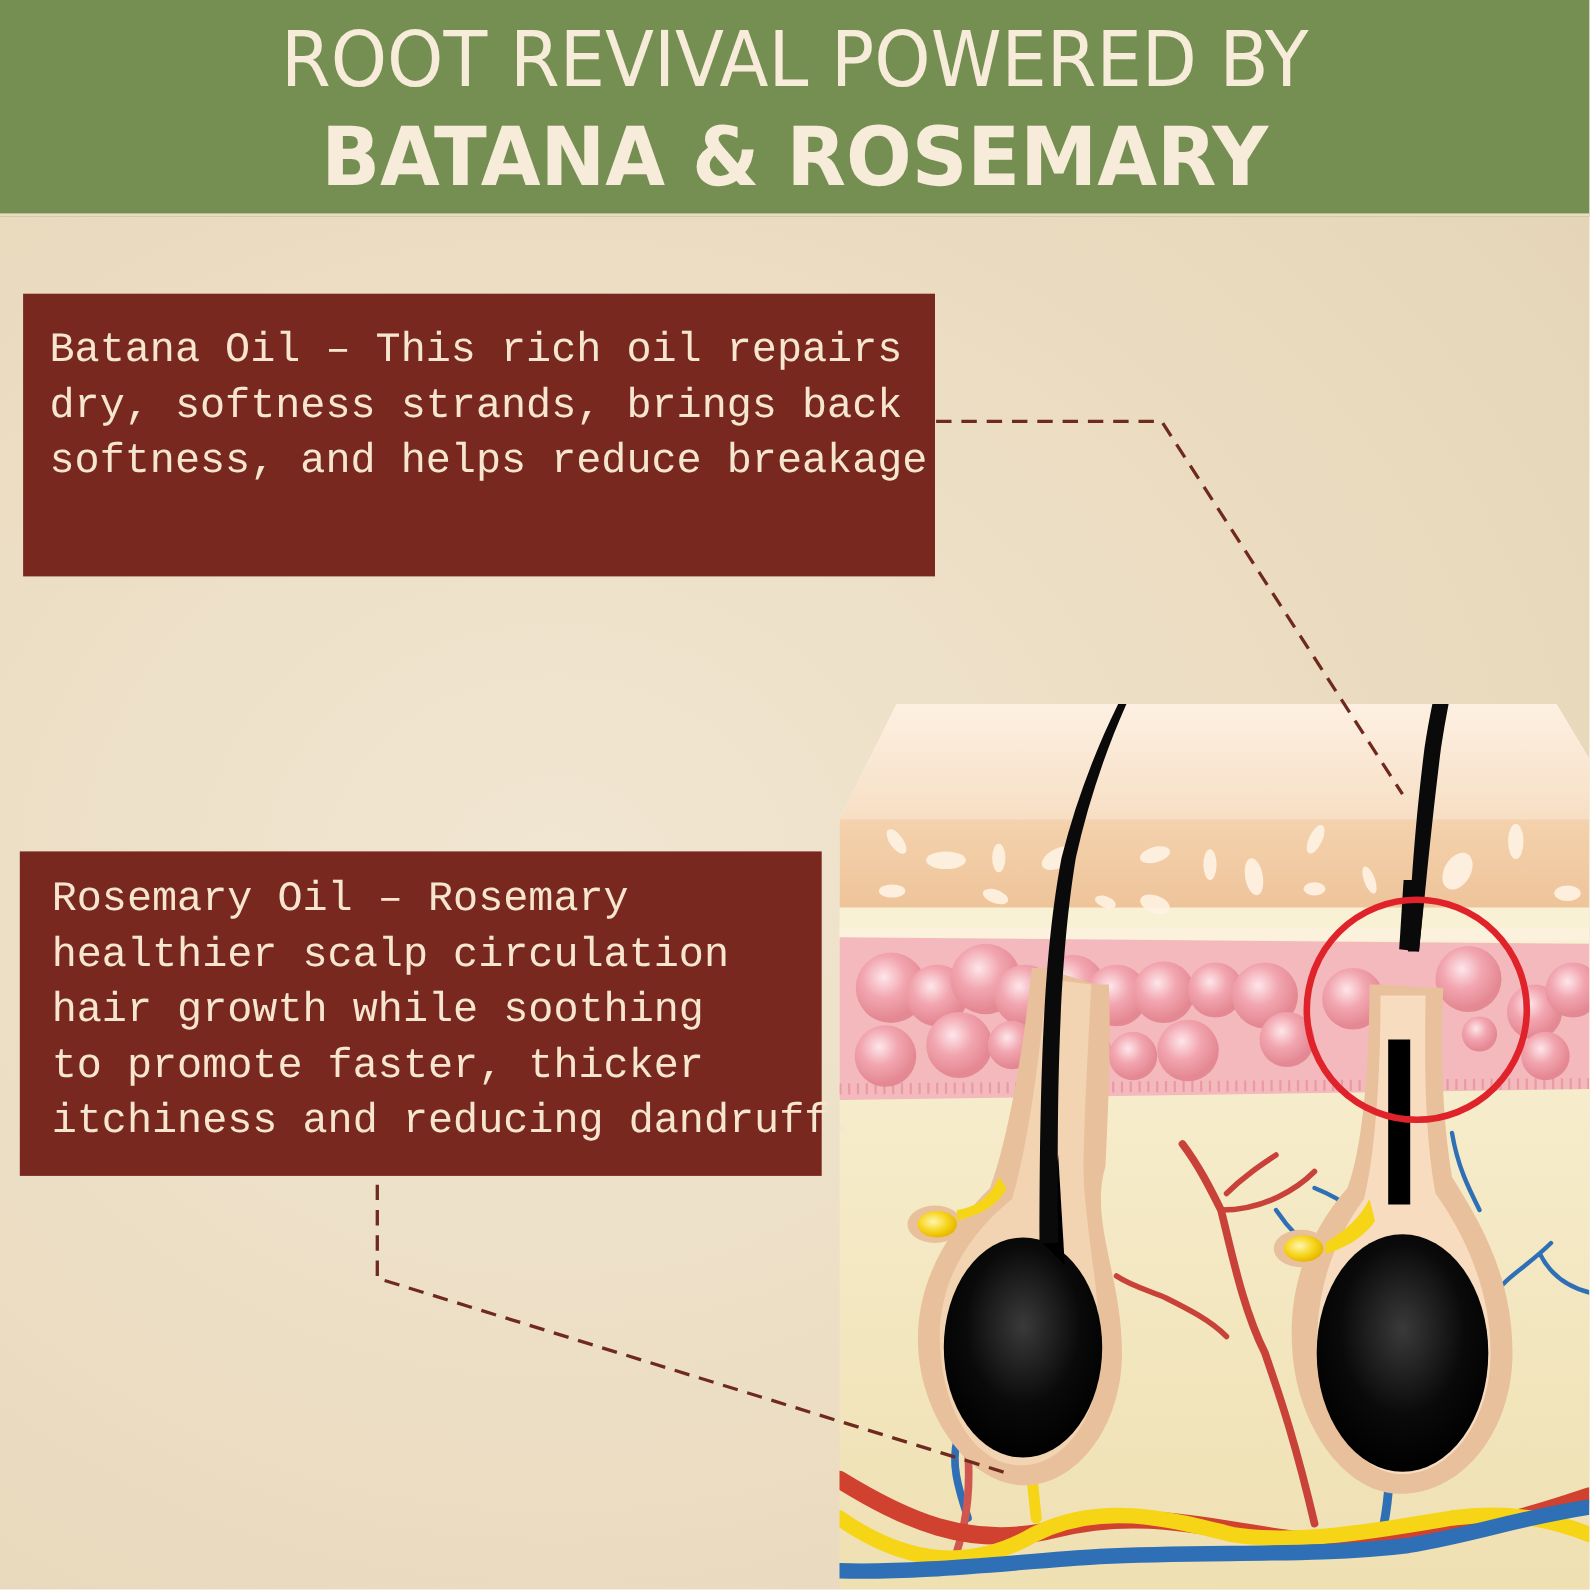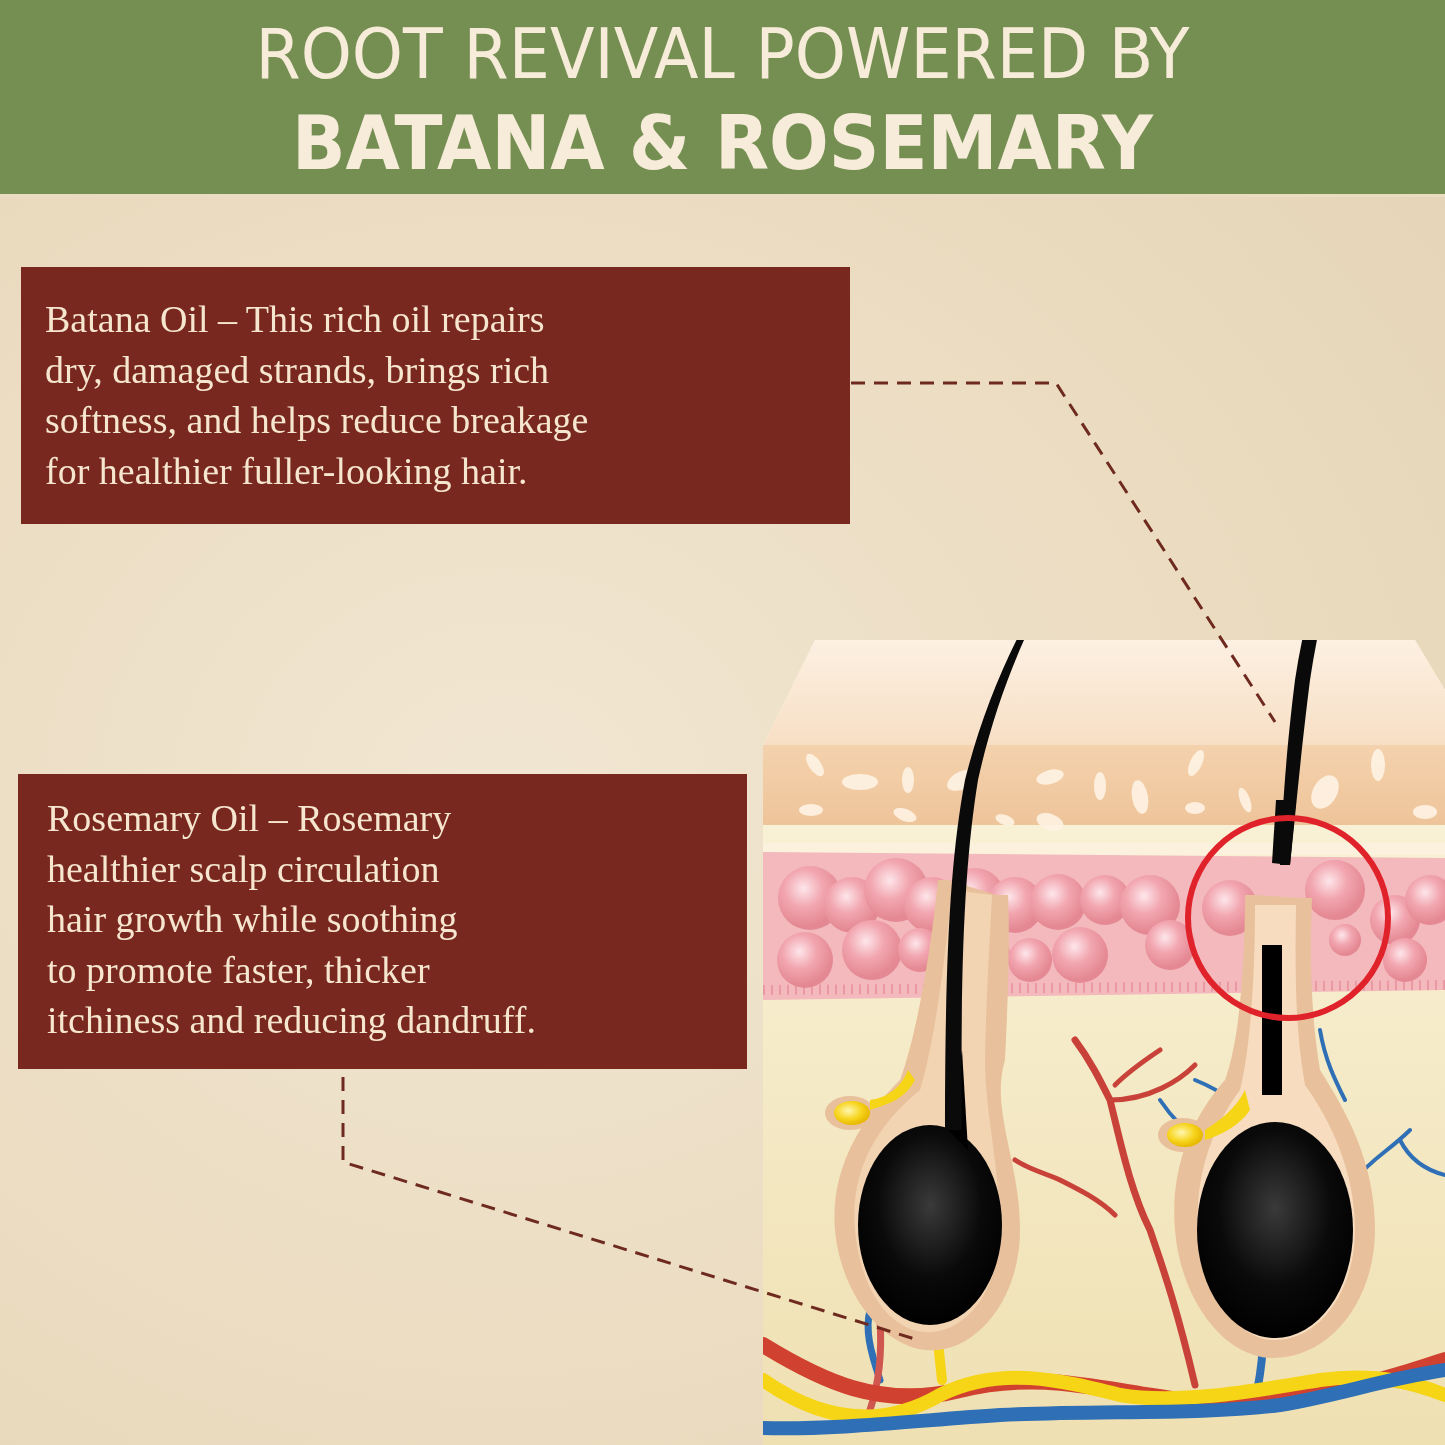--- a/index.html
+++ b/index.html
@@ -27,21 +27,21 @@
       position: absolute; left: 0; right: 0; top: 100px;
       font-family: "DejaVu Sans", sans-serif;
       font-size: 74px; font-weight: 700;
       transform: scaleX(0.95);
       line-height: 86px;
     }
     .callout {
       position: absolute;
       background: #78281e;
       color: #f6e6cf;
-      font-family: Liberation Serif, serif;
+      font-family: Liberation Mono, monospace;
       font-size: 38px;
       line-height: 50.5px;
     }
     .callout-batana { left: 21px; top: 267px; width: 829px; height: 257px; padding: 27px 0 0 24px; }
     .callout-rosemary { left: 18px; top: 774px; width: 729px; height: 295px; padding: 19px 0 0 29px; }
     .callout .line { display: block; white-space: nowrap; }
     .diagram { position: absolute; left: 0; top: 0; width: 1445px; height: 1445px; pointer-events: none; }
   </style>
 </head>
 <body>
@@ -182,23 +182,22 @@
   <ellipse cx="1288" cy="918" rx="100" ry="100" fill="none" stroke="#e0222a" stroke-width="6"></ellipse>
 
   <g fill="none" stroke="#6e2a1f" stroke-width="3" stroke-dasharray="14 9">
     <polyline points="851,383 1056,383 1275,722"></polyline>
     <polyline points="343,1077 343,1162 918,1340"></polyline>
   </g>
 </svg>
 
 <div class="callout callout-batana">
   <span class="line">Batana Oil – This rich oil repairs</span>
-  <span class="line">dry, damaged strands, brings rich</span>
+  <span class="line">dry, softness strands, brings back</span>
   <span class="line">softness, and helps reduce breakage</span>
-  <span class="line">for healthier fuller-looking hair.</span>
 </div>
 
 <div class="callout callout-rosemary">
   <span class="line">Rosemary Oil – Rosemary</span>
   <span class="line">healthier scalp circulation</span>
   <span class="line">hair growth while soothing</span>
   <span class="line">to promote faster, thicker</span>
   <span class="line">itchiness and reducing dandruff.</span>
 </div>
 

